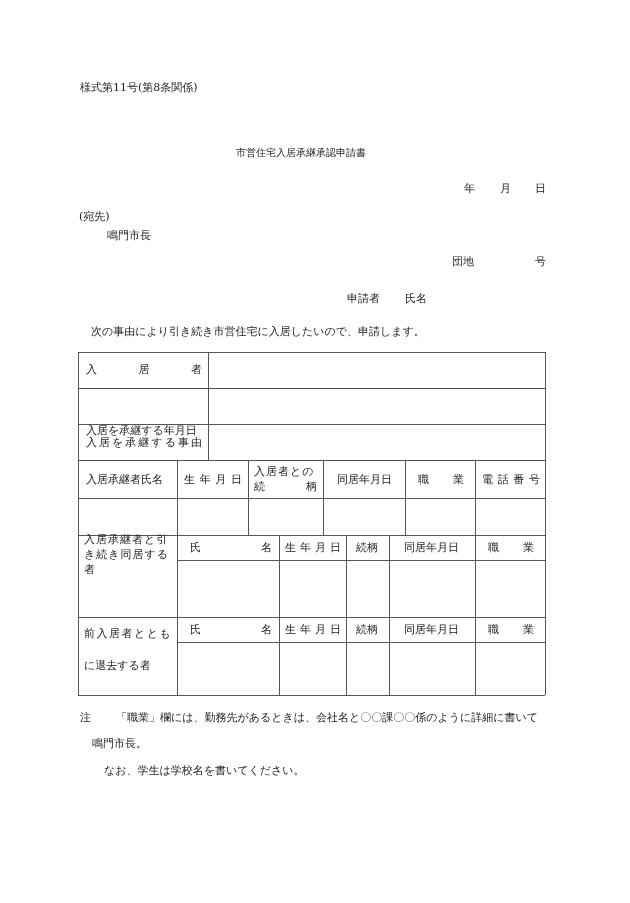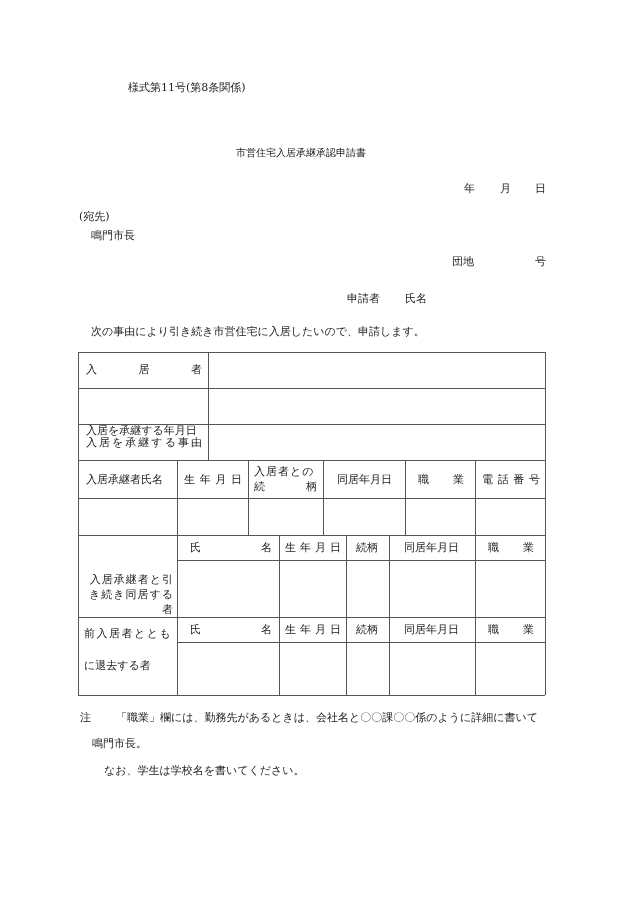--- a/index.html
+++ b/index.html
@@ -11,29 +11,29 @@
   .abs { position: absolute; white-space: nowrap; line-height: 1; }
   .t { position: absolute; font-size: 11px; line-height: 1.2; }
   .line-h { position: absolute; height: 0; border-top: 1px solid #555; }
   .line-v { position: absolute; width: 0; border-left: 1px solid #555; }
   .cell-input { position: absolute; background: transparent; }
   .spread { display: flex; justify-content: space-between; position: absolute; font-size: 11px; line-height: 1; }
 </style>
 </head>
 <body>
 
-<div class="abs" style="left:80px;top:82px;font-size:11px;margin-left:48px;">様式第11号(第8条関係)</div>
+<div class="abs" style="left:80px;top:82px;font-size:11px;">様式第11号(第8条関係)</div>
 <div class="abs" style="left:236px;top:148px;font-size:10px;">市営住宅入居承継承認申請書</div>
 
 <div class="abs" style="left:464px;top:183px;">年</div>
 <div class="abs" style="left:500px;top:183px;">月</div>
 <div class="abs" style="left:535px;top:183px;">日</div>
 
 <div class="abs" style="left:79px;top:211px;">(宛先)</div>
-<div class="abs" style="left:91px;top:230px;">鳴門市長</div>
+<div class="abs" style="left:107px;top:230px;">鳴門市長</div>
 
 <div class="abs" style="left:452px;top:256px;">団地</div>
 <div class="abs" style="left:535px;top:256px;">号</div>
 
 <div class="abs" style="left:347px;top:293px;">申請者</div>
 <div class="abs" style="left:405px;top:293px;">氏名</div>
 
 <div class="abs" style="left:91px;top:326px;">次の事由により引き続き市営住宅に入居したいので、申請します。</div>
 
 <div>
@@ -112,21 +112,21 @@
     <span>号</span>
   </div>
 
   <div class="cell-input" style="left:79px;top:499px;width:97px;height:35px;"></div>
   <div class="cell-input" style="left:178px;top:499px;width:69px;height:35px;"></div>
   <div class="cell-input" style="left:249px;top:499px;width:73px;height:35px;"></div>
   <div class="cell-input" style="left:324px;top:499px;width:80px;height:35px;"></div>
   <div class="cell-input" style="left:406px;top:499px;width:68px;height:35px;"></div>
   <div class="cell-input" style="left:476px;top:499px;width:68px;height:35px;"></div>
 
-  <div class="t" style="left:84px;top:572px;width:90px;white-space:normal;letter-spacing:1px;line-height:15px;text-align:right;">入居承継者と引き続き同居する者</div>
+  <div class="t" style="left:84px;top:532px;width:90px;white-space:normal;letter-spacing:1px;line-height:15px;">入居承継者と引き続き同居する者</div>
   <div class="spread" style="left:190px;top:542px;width:82px;">
     <span>氏</span>
     <span>名</span>
   </div>
   <div class="spread" style="left:285px;top:542px;width:56px;">
     <span>生</span>
     <span>年</span>
     <span>月</span>
     <span>日</span>
   </div>

